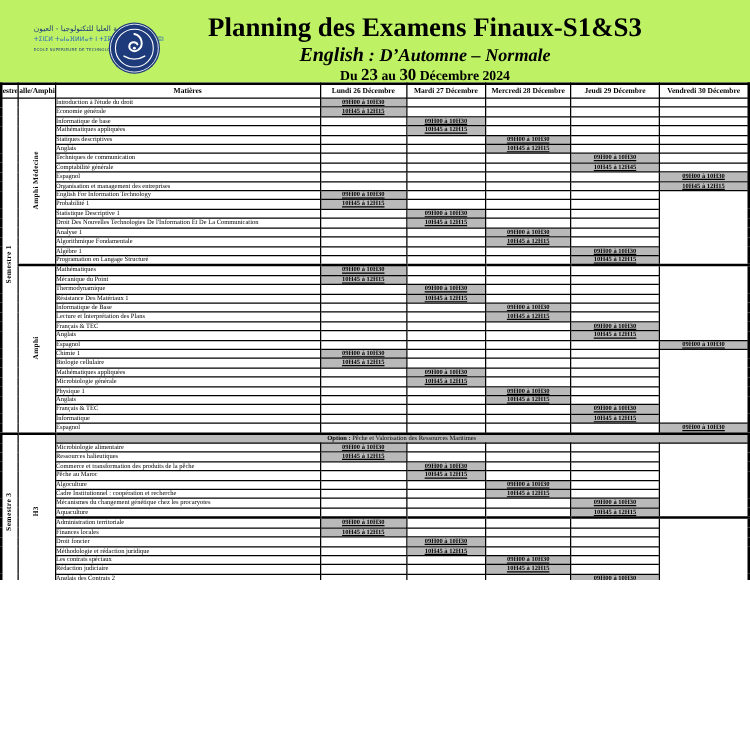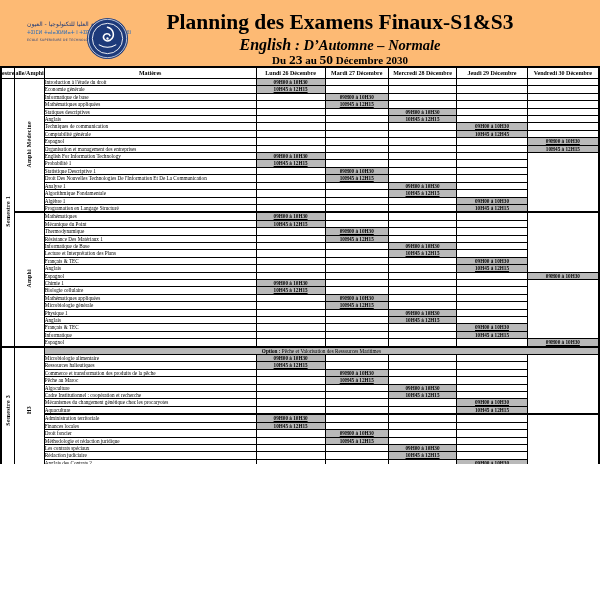--- a/index.html
+++ b/index.html
@@ -1,16 +1,16 @@
 <!DOCTYPE html>
 <html><head>
 <meta charset="utf-8">
 <style>
   html,body{margin:0;padding:0;background:#fff;}
-  #page{position:relative;width:600px;height:464px;overflow:hidden;background:#fdba74;
+  #page{position:relative;width:600px;height:464px;overflow:hidden;background:#bef264;
         font-family:"Liberation Serif",serif;color:#000;}
 
   
   .logo-block{position:absolute;left:27px;top:20px;width:60px;color:#1d3a7a;text-align:center;}
   .logo-ar{font-family:"DejaVu Sans",sans-serif;font-size:6px;line-height:7px;white-space:nowrap;}
   .logo-tf{font-family:"DejaVu Sans",sans-serif;font-size:5px;line-height:6px;color:#2f6db8;margin-top:2px;white-space:nowrap;}
   .logo-fr{font-family:"DejaVu Sans",sans-serif;font-size:3.2px;line-height:4px;margin-top:2.5px;white-space:nowrap;letter-spacing:.2px;}
   .emblem{position:absolute;left:86px;top:17px;width:43px;height:43px;}
 
   .main-title{position:absolute;top:10px;left:130px;width:420px;text-align:center;
@@ -67,22 +67,22 @@
 
   <div class="session-line">
     <span class="session-word">English</span>
     <span class="session-rest">: D’Automne – Normale</span>
   </div>
 
   <div class="date-line">
     <span>Du</span>
     <span class="num">23</span>
     <span>au</span>
-    <span class="num">50</span>
-    <span>Décembre 2030</span>
+    <span class="num">30</span>
+    <span>Décembre 2024</span>
   </div>
 
   <div id="t1mount">
       <table class="sched t1">
         <colgroup>
           <col style="width: 14px;">
           <col style="width: 24px;">
           <col style="width: 225px;">
           <col style="width: 74px;">
           <col style="width: 66px;">

